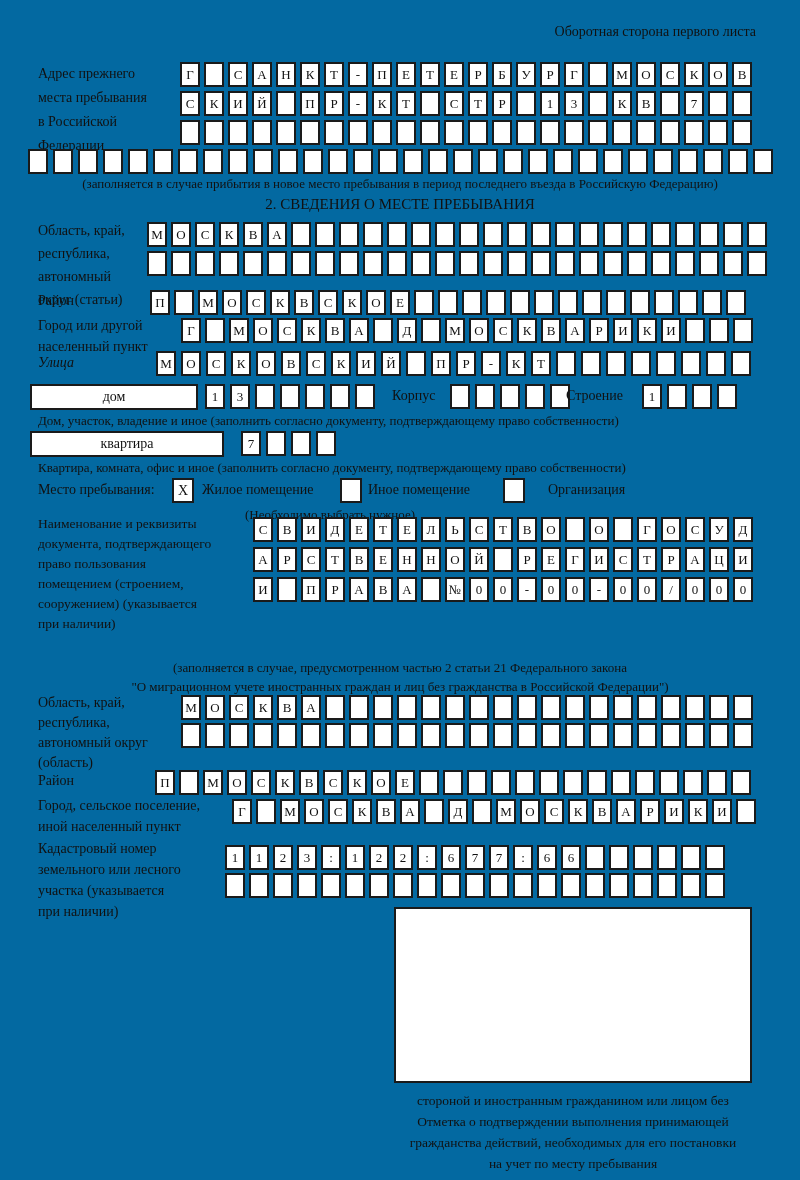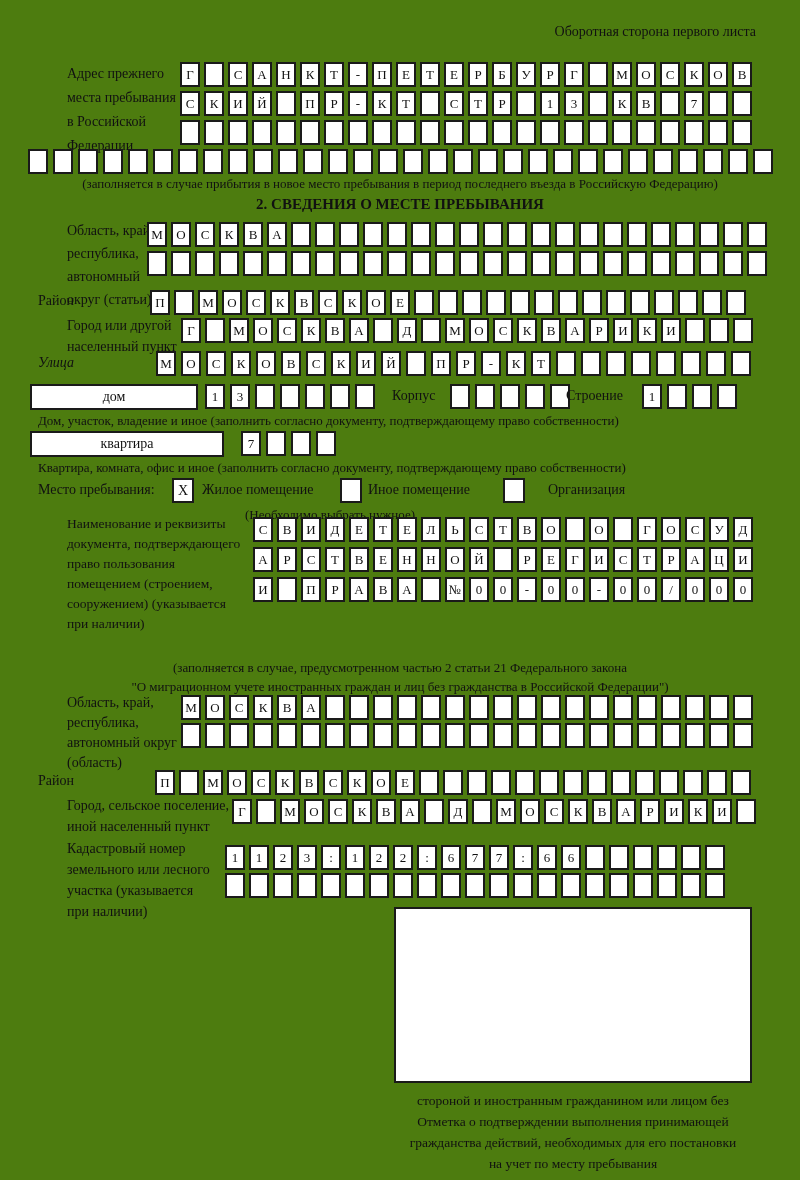--- a/index.html
+++ b/index.html
@@ -1,25 +1,25 @@
 <!DOCTYPE html>
 <html><head>
 <meta charset="utf-8">
 <style>
   html,body{margin:0;padding:0;background:#fff;}
   .page{
-    position:relative;width:800px;height:1180px;background:#4d7c0f;
+    position:relative;width:800px;height:1180px;background:#0369a1;
     font-family:"Liberation Serif", "DejaVu Serif", serif;color:#111;
     overflow:hidden;
   }
-  .lbl{position:absolute;font-size:14px;line-height:23px;margin-left:29px;}
+  .lbl{position:absolute;font-size:14px;line-height:23px;}
   .lbl div{white-space:nowrap;}
   .cap{position:absolute;font-size:13px;white-space:nowrap;}
   .cap-center{position:absolute;left:0;width:800px;text-align:center;font-size:13px;}
-  .title{position:absolute;left:0;width:800px;text-align:center;font-weight:bold;font-size:15px;}
+  .title{position:absolute;left:0;width:800px;text-align:center;font-weight:normal;font-size:15px;}
   .cells{position:absolute;display:flex;gap:4px;}
   .cell{
     width:20px;height:25px;box-sizing:border-box;border:2px solid #1a1a1a;
     display:flex;align-items:center;justify-content:center;
     font-size:13px;background:#fff;flex:0 0 auto;
   }
   .cellbox{
     position:absolute;width:22px;height:25px;box-sizing:border-box;border:2px solid #1a1a1a;
     display:flex;align-items:center;justify-content:center;font-size:14px;background:#fff;
   }

